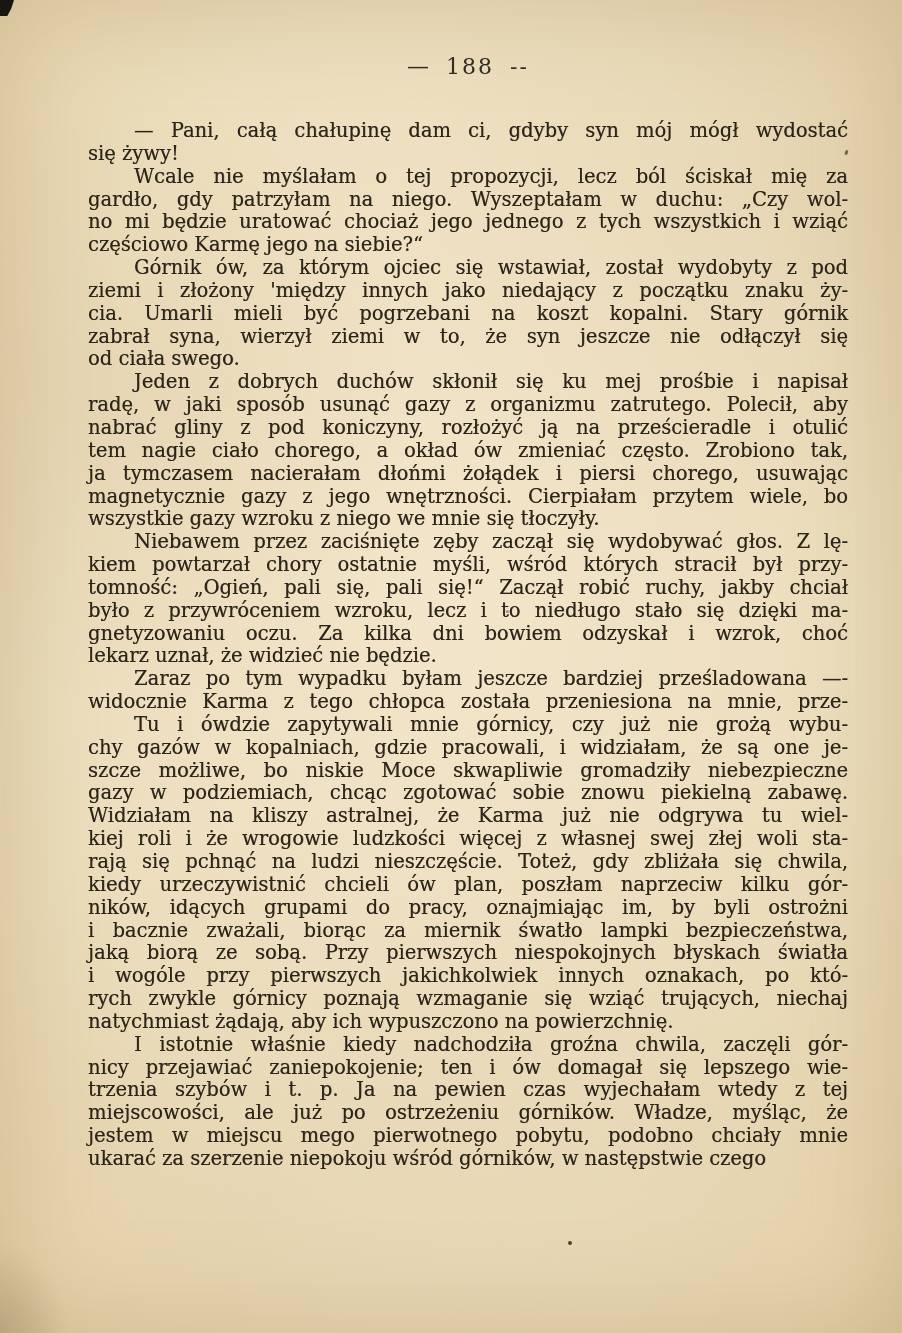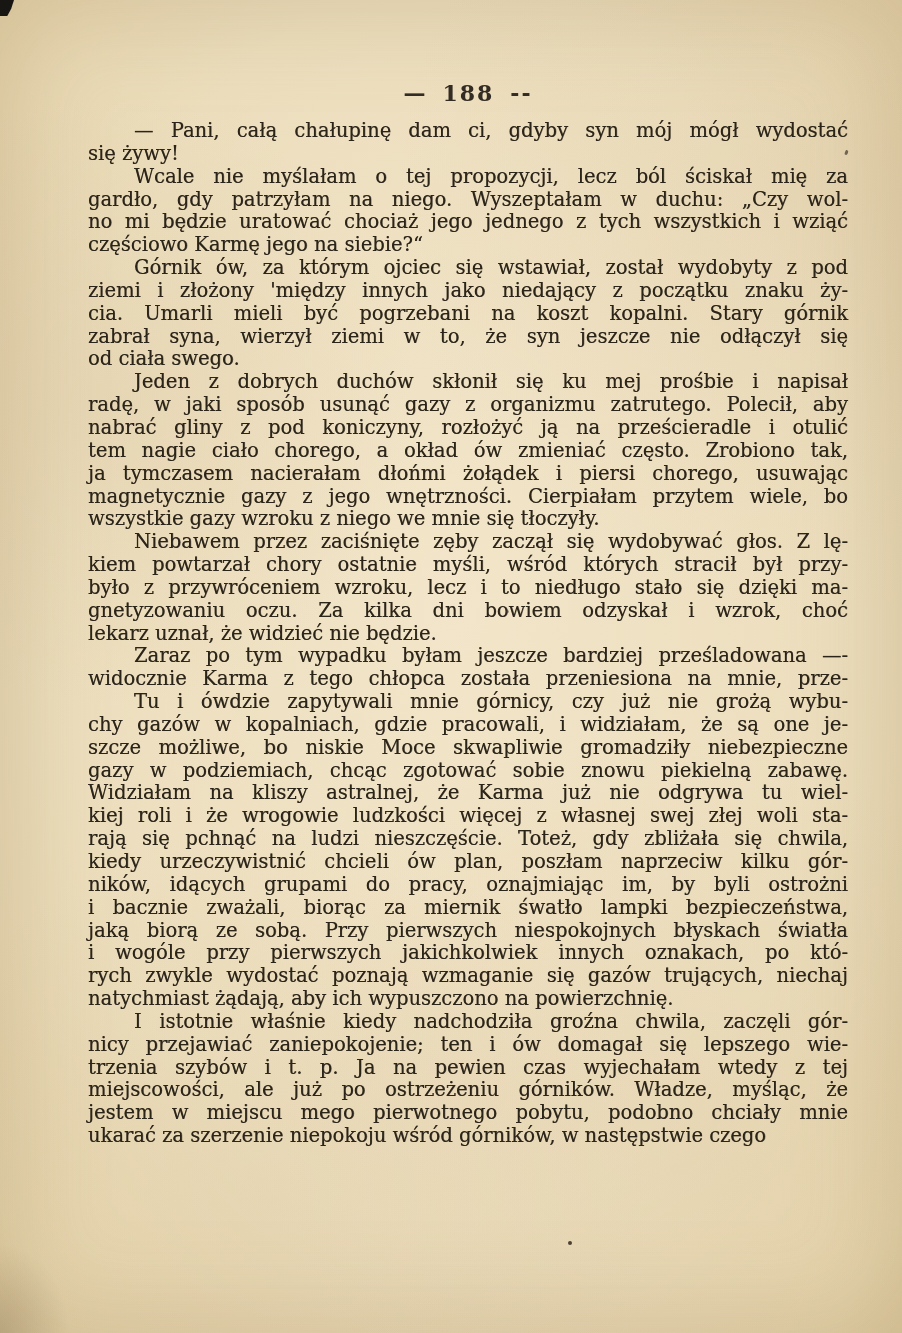--- a/index.html
+++ b/index.html
@@ -29,28 +29,27 @@
     clip-path: polygon(0 0, 100% 0, 80% 55%, 52% 100%, 0 100%);
   }
   .smudge-bottom-left {
     position: absolute;
     left: 0; bottom: 0;
     width: 70px; height: 90px;
     background: radial-gradient(ellipse at 0% 100%, rgba(120,100,70,0.28), transparent 70%);
   }
   .page-header {
     position: absolute;
-    top: 80px;
+    top: 54px;
     left: 88px;
     width: 760px;
     text-align: center;
     font-size: 22px;
     color: #332c24;
     letter-spacing: 1px;
-    font-weight: bold;
   }
   .page-header .num {
     display: inline-block;
     margin: 0 16px;
     letter-spacing: 2px;
   }
   .page-header .dash-right {
     letter-spacing: 2px;
   }
   .text-block {
@@ -114,20 +113,21 @@
         <div class="line">radę, w jaki sposób usunąć gazy z organizmu zatrutego. Polecił, aby</div>
         <div class="line">nabrać gliny z pod koniczyny, rozłożyć ją na prześcieradle i otulić</div>
         <div class="line">tem nagie ciało chorego, a okład ów zmieniać często. Zrobiono tak,</div>
         <div class="line">ja tymczasem nacierałam dłońmi żołądek i piersi chorego, usuwając</div>
         <div class="line">magnetycznie gazy z jego wnętrzności. Cierpiałam przytem wiele, bo</div>
         <div class="line last">wszystkie gazy wzroku z niego we mnie się tłoczyły.</div>
       </div>
       <div class="para">
         <div class="line first">Niebawem przez zaciśnięte zęby zaczął się wydobywać głos. Z lę-</div>
         <div class="line">kiem powtarzał chory ostatnie myśli, wśród których stracił był przy-</div>
+        <div class="line">tomność: „Ogień, pali się, pali się!“ Zaczął robić ruchy, jakby chciał</div>
         <div class="line">było z przywróceniem wzroku, lecz i to niedługo stało się dzięki ma-</div>
         <div class="line">gnetyzowaniu oczu. Za kilka dni bowiem odzyskał i wzrok, choć</div>
         <div class="line last">lekarz uznał, że widzieć nie będzie.</div>
       </div>
       <div class="para">
         <div class="line first">Zaraz po tym wypadku byłam jeszcze bardziej prześladowana —-</div>
         <div class="line">widocznie Karma z tego chłopca została przeniesiona na mnie, prze-</div>
       </div>
       <div class="para">
         <div class="line first">Tu i ówdzie zapytywali mnie górnicy, czy już nie grożą wybu-</div>
@@ -135,21 +135,21 @@
         <div class="line">szcze możliwe, bo niskie Moce skwapliwie gromadziły niebezpieczne</div>
         <div class="line">gazy w podziemiach, chcąc zgotować sobie znowu piekielną zabawę.</div>
         <div class="line">Widziałam na kliszy astralnej, że Karma już nie odgrywa tu wiel-</div>
         <div class="line">kiej roli i że wrogowie ludzkości więcej z własnej swej złej woli sta-</div>
         <div class="line">rają się pchnąć na ludzi nieszczęście. Toteż, gdy zbliżała się chwila,</div>
         <div class="line">kiedy urzeczywistnić chcieli ów plan, poszłam naprzeciw kilku gór-</div>
         <div class="line">ników, idących grupami do pracy, oznajmiając im, by byli ostrożni</div>
         <div class="line">i bacznie zważali, biorąc za miernik śwatło lampki bezpieczeństwa,</div>
         <div class="line">jaką biorą ze sobą. Przy pierwszych niespokojnych błyskach światła</div>
         <div class="line">i wogóle przy pierwszych jakichkolwiek innych oznakach, po któ-</div>
-        <div class="line">rych zwykle wydostać poznają wzmaganie się gazów trujących, niechaj</div>
+        <div class="line">rych zwykle górnicy poznają wzmaganie się wziąć trujących, niechaj</div>
         <div class="line last">natychmiast żądają, aby ich wypuszczono na powierzchnię.</div>
       </div>
       <div class="para">
         <div class="line first">I istotnie właśnie kiedy nadchodziła groźna chwila, zaczęli gór-</div>
         <div class="line">nicy przejawiać zaniepokojenie; ten i ów domagał się lepszego wie-</div>
         <div class="line">trzenia szybów i t. p. Ja na pewien czas wyjechałam wtedy z tej</div>
         <div class="line">miejscowości, ale już po ostrzeżeniu górników. Władze, myśląc, że</div>
         <div class="line">jestem w miejscu mego pierwotnego pobytu, podobno chciały mnie</div>
         <div class="line last">ukarać za szerzenie niepokoju wśród górników, w następstwie czego</div>
       </div>

